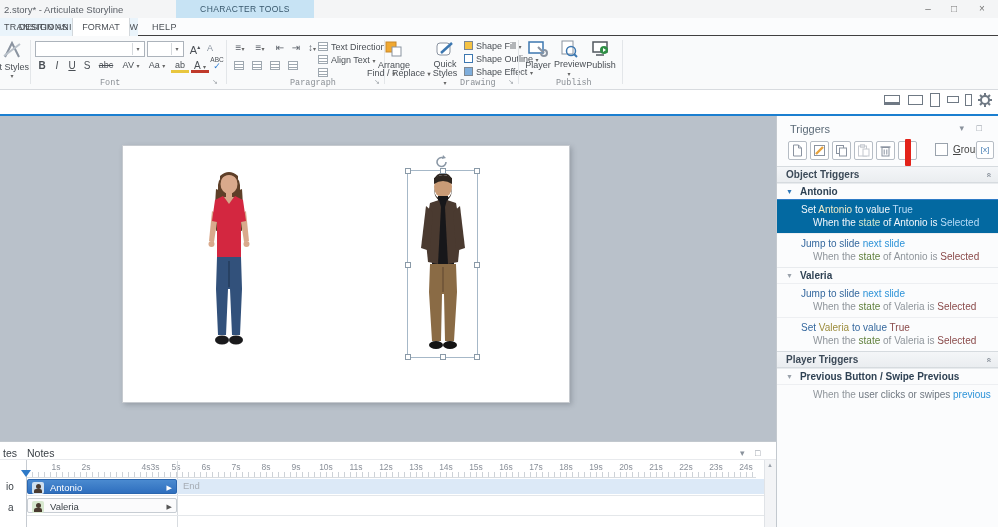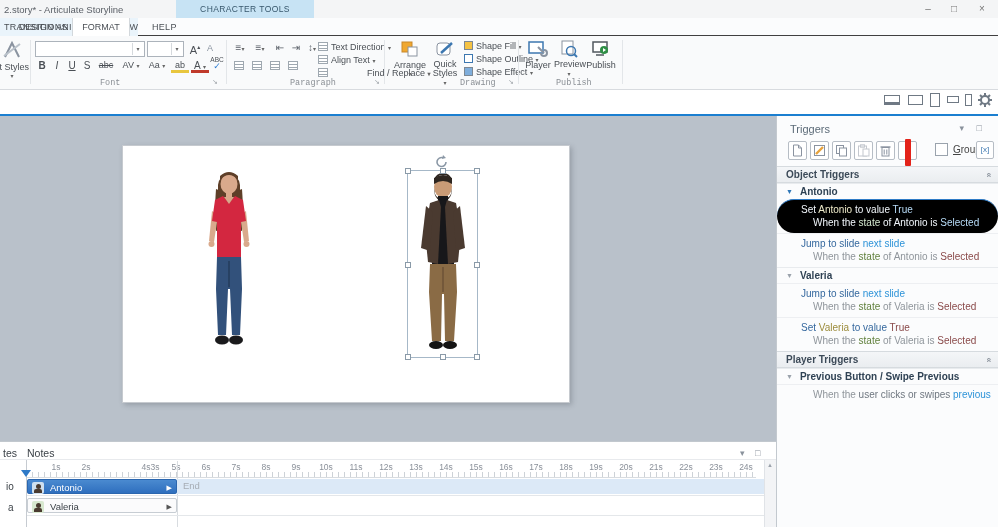--- a/index.html
+++ b/index.html
@@ -57,21 +57,21 @@
   .trig-sec-header { height:17px; background:linear-gradient(#F4F6F8,#EAEDF0); border-top:1px solid #D6DBDF; border-bottom:1px solid #D6DBDF; font-size:10px; font-weight:bold; color:#3C4A58; padding:2px 6px 0 9px; position:relative; }
   .collapse-ic { position:absolute; right:7px; top:3px; color:#8a929c; font-size:9px; display:inline-block; transform:rotate(90deg); }
   .trig-group { height:16px; padding:2px 0 0 9px; font-size:10px; font-weight:bold; color:#2F4254; border-top:1px solid #E8EBEE; }
   .trig-group .tri { font-size:7px; margin-right:7px; vertical-align:1px; }
   .tri-blue { color:#2F77B8; } .tri-gray { color:#9AA2AB; }
   .trig-item { padding:3px 4px 4px 24px; border-top:1px solid #EDEFF2; }
   .trig-item div { line-height:13px; white-space:nowrap; }
   .trig-item .cond { padding-left:12px; }
   .p-act { color:#35689E; } .p-link { color:#2D93D8; } .p-gray { color:#8F959B; }
   .p-dark { color:#6F7780; } .p-green { color:#5F7F3A; } .p-maroon { color:#8A4A4A; } .p-olive { color:#9C8C3C; }
-  .trig-item.selected { background:#000000; border-top-color:#2E7BC6;border-radius:17px; }
+  .trig-item.selected { background:#0369a1; border-top-color:#2E7BC6; }
   .trig-item.selected .p-act, .trig-item.selected .p-gray, .trig-item.selected .p-dark { color:#F2F7FC; }
   .trig-item.selected .p-olive { color:#EDE9C8; }
   .trig-item.selected .p-maroon { color:#B8DCF8; }
   .trig-item.selected .p-green { color:#D5E9CF; }
 
   
   .dev { position:absolute; border:1.5px solid #6F7984; background:transparent; }
 
   
   #notespanel { left:0; top:441px; width:776px; height:86px; background:#fff; border-top:1px solid #C2C8CE; }
@@ -167,21 +167,21 @@
   <span class="pbtn" style="left:250px;top:23px;"><span class="mini-ic"></span></span>
   <span class="pbtn" style="left:268px;top:23px;"><span class="mini-ic"></span></span>
   <span class="pbtn" style="left:286px;top:23px;"><span class="mini-ic"></span></span>
   <span class="plabel-row" style="left:318px;top:6px;"><span class="mini-ic"></span><span>Text Direction</span> <span class="mini-dd">▾</span></span>
   <span class="plabel-row" style="left:318px;top:19px;"><span class="mini-ic"></span><span>Align Text</span> <span class="mini-dd">▾</span></span>
   <span class="plabel-row" style="left:318px;top:32px;font-weight:bold;color:#33527a;"><span class="mini-ic"></span><span style="font-weight:normal;color:#4a4f55;margin-left:36px;">Find / Replace</span> <span class="mini-dd">▾</span></span>
   <span class="glabel" style="left:290px;">Paragraph</span>
   <span class="launcher" style="left:374px;">↘</span>
   <div class="rsep" style="left:384px;"></div>
 
-  <div class="bigbtn" style="left:392px;width:36px;">
+  <div class="bigbtn" style="left:376px;width:36px;">
     <svg width="20" height="18">
       <rect x="2" y="2" width="10" height="10" fill="#F0A830" stroke="#C8872A"></rect>
       <rect x="8" y="7" width="9" height="9" fill="#fff" stroke="#8a93a0"></rect>
     </svg>
     <div><span>Arrange</span></div>
     <div class="mini-dd">▾</div>
   </div>
   <div class="bigbtn" style="left:428px;width:34px;">
     <svg width="20" height="18">
       <rect x="2" y="3" width="13" height="12" rx="3" fill="#fff" stroke="#8a93a0"></rect>

